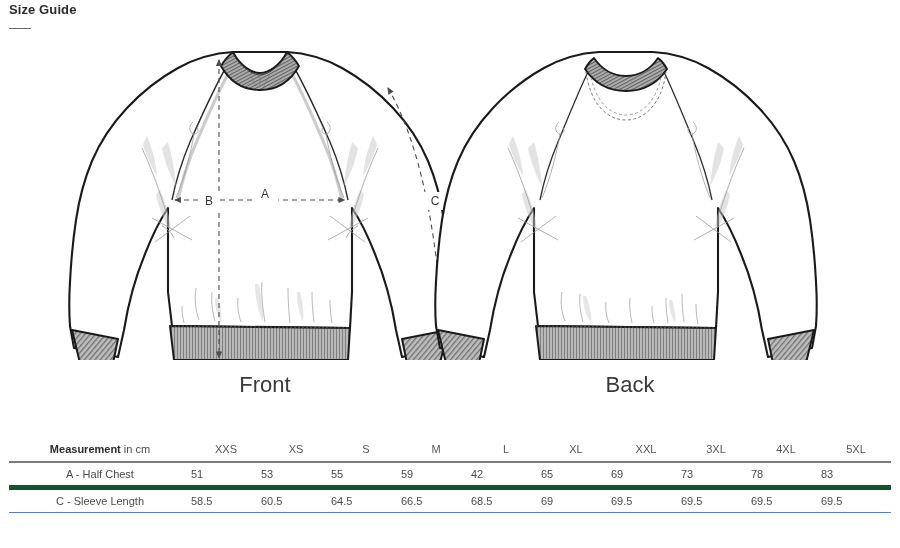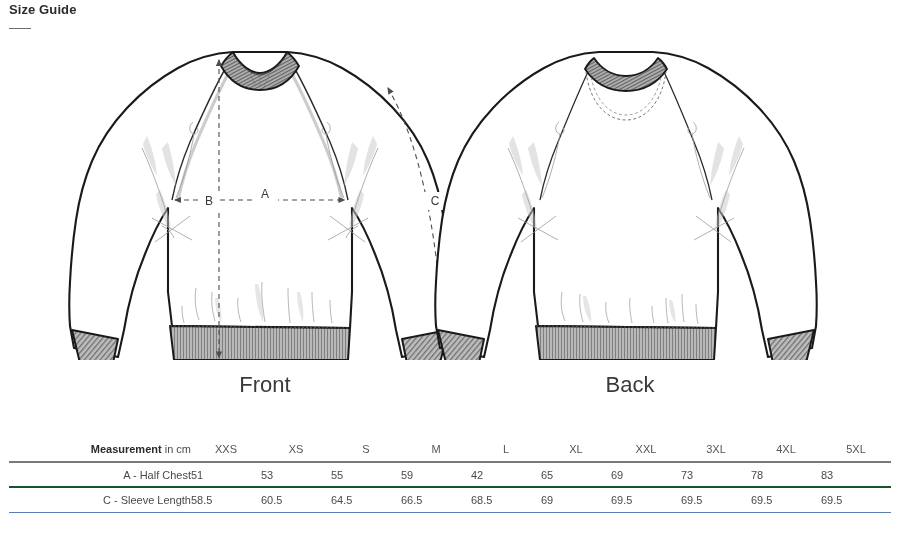--- a/index.html
+++ b/index.html
@@ -45,23 +45,23 @@
     color: #4a4a4a;
   }
   .tbl th, .tbl td {
     padding: 0; height: 25px; font-weight: normal;
     vertical-align: middle;
   }
   .tbl thead th {
     border-bottom: 2px solid #7a7a7a;
     color: #555555; font-size: 11px;
   }
-  .tbl tbody td { border-bottom: 2px solid #14532d; }
+  .tbl tbody td { border-bottom: 5px solid #14532d; }
   .tbl tbody tr:last-child td { border-bottom: 1px solid #3b82f6; }
-  .lbl { text-align: right; white-space: nowrap; padding-left: 1px; }
+  .lbl { text-align: center; white-space: nowrap; padding-left: 1px; }
   .num { width: 70px; }
   .hdr-strong { font-weight: bold; color: #2b2b2b; }
   .hdr-light { font-weight: normal; color: #4a4a4a; }
 </style>
 </head>
 <body>
 
 <div class="page">
 
   <div class="title">Size Guide</div>

